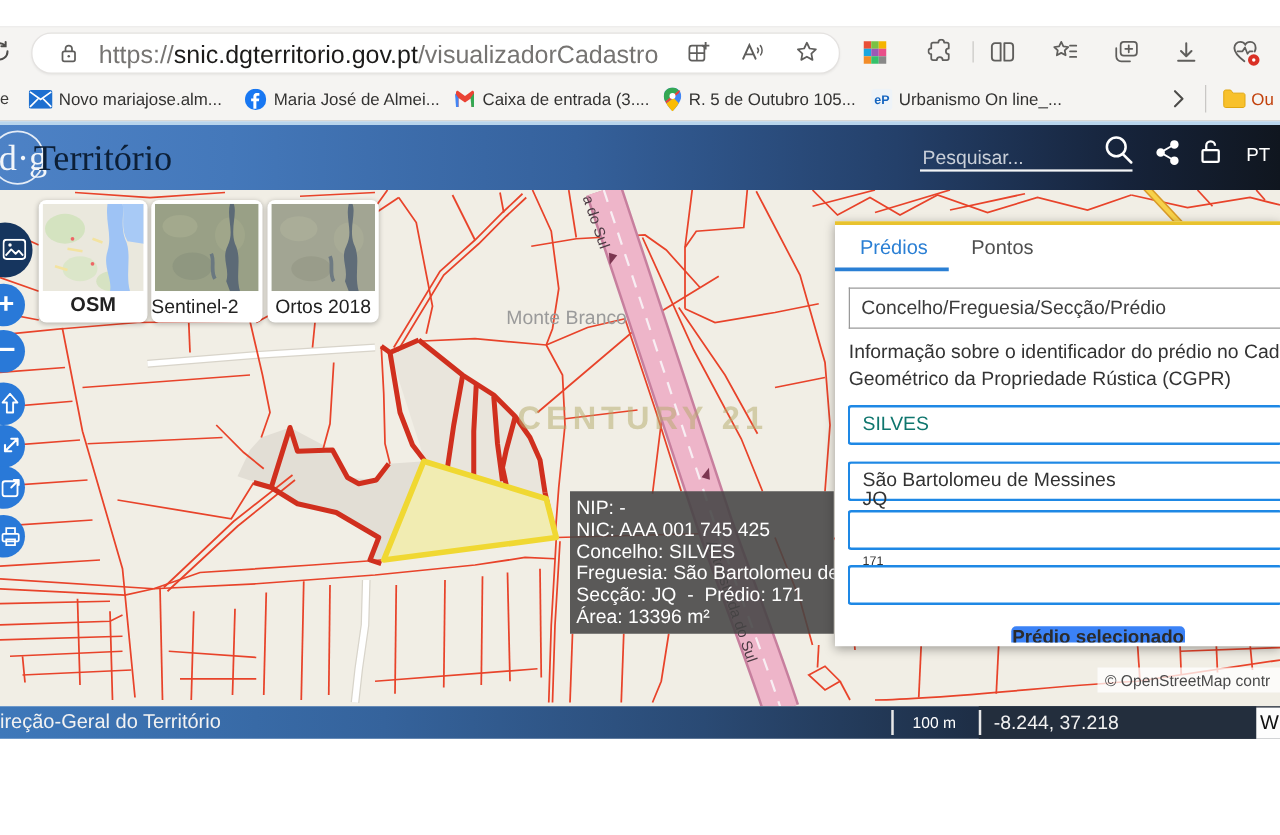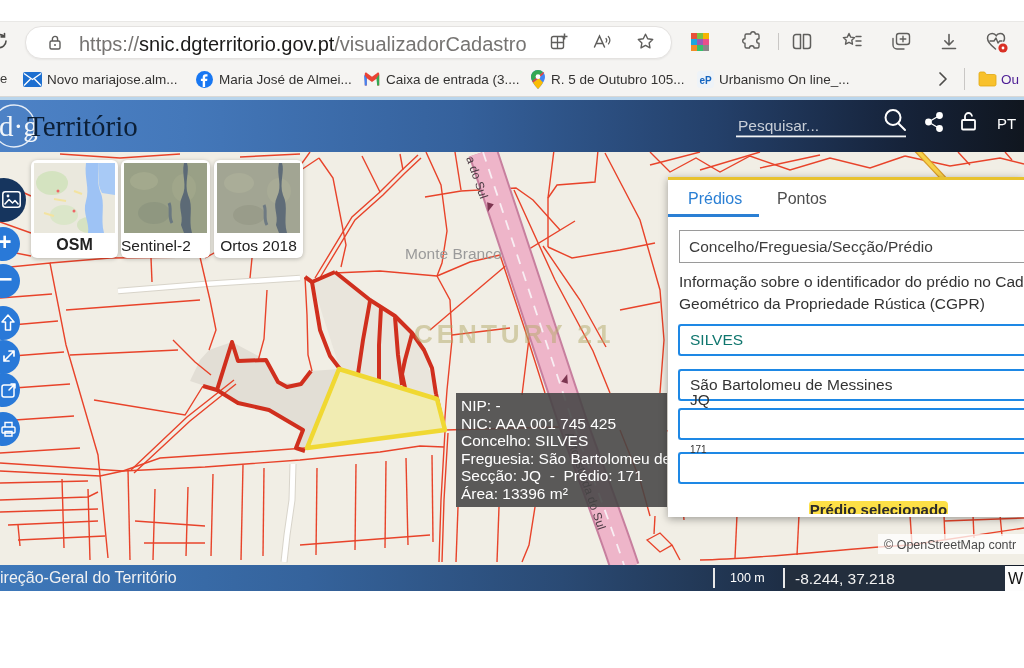--- a/index.html
+++ b/index.html
@@ -110,21 +110,21 @@
   <text x="8.5" y="12.5" font-size="10" font-weight="bold" fill="#1565c0" text-anchor="middle" font-family="Liberation Sans">eP</text>
 </svg>
 <div class="abs" style="left:719px;top:72px;font-size:13.5px;color:#333231;">Urbanismo On line_...</div>
 <svg class="abs" style="left:936px;top:71px" width="14" height="16" viewBox="0 0 14 16">
   <path d="M4 2l6 6-6 6" fill="none" stroke="#4e4d4b" stroke-width="1.7" stroke-linecap="round" stroke-linejoin="round"></path>
 </svg>
 <div class="abs" style="left:964px;top:68px;width:1px;height:22px;background:#c9c7c5;"></div>
 <svg class="abs" style="left:978px;top:71px" width="19" height="16" viewBox="0 0 19 16">
   <path d="M1 2.5C1 1.7 1.7 1 2.5 1h4l2 2.5h8c.8 0 1.5.7 1.5 1.5v8.5c0 .8-.7 1.5-1.5 1.5h-14C1.7 15 1 14.3 1 13.5z" fill="#f8c12c" stroke="#e0a712" stroke-width="0.8"></path>
 </svg>
-<div class="abs" style="left:1001px;top:72px;font-size:13.5px;color:#4c1d95;">Ou</div>
+<div class="abs" style="left:1001px;top:72px;font-size:13.5px;color:#c2410c;">Ou</div>
 
 <div class="abs" style="left:0;top:96px;width:1024px;height:1px;background:#d9d8d6;"></div>
 <div class="abs" style="left:0;top:97px;width:1024px;height:3px;background:#b9d5ec;"></div>
 
 <div class="abs" style="left:0;top:100px;width:1024px;height:52px;background:linear-gradient(90deg,#4d82c6 0%,#4478ba 18%,#35619c 45%,#24406a 70%,#16233a 88%,#10161f 100%);text-align:right;">
   <svg width="1024" height="52" style="position:absolute;left:0;top:0;">
     <circle cx="14" cy="26" r="21" fill="none" stroke="rgba(255,255,255,0.85)" stroke-width="1.4"></circle>
     <text x="-1" y="36" font-size="29" fill="#f2f6fa" font-family="Liberation Serif">d·g</text>
     <text x="27" y="36" font-size="29" fill="#0c1f36" font-family="Liberation Serif">Território</text>
     <text x="738" y="31" font-size="15.5" fill="#c9cfd8" font-family="Liberation Sans">Pesquisar...</text>
@@ -385,21 +385,21 @@
 <div class="abs" style="left:689px;top:238px;font-size:15.5px;color:#3c3c3c;">Concelho/Freguesia/Secção/Prédio</div>
 <div class="abs" style="left:679px;top:271px;font-size:15.5px;color:#333;line-height:22px;white-space:nowrap;">Informação sobre o identificador do prédio no Cada<br>Geométrico da Propriedade Rústica (CGPR)</div>
 <div class="abs" style="left:678px;top:324px;width:346px;height:28px;border:2px solid #1e88e5;border-right:none;border-radius:3px;background:#fff;"></div>
 <div class="abs" style="left:690px;top:331px;font-size:15.5px;color:#0f766e;">SILVES</div>
 <div class="abs" style="left:678px;top:369px;width:346px;height:28px;border:2px solid #1e88e5;border-right:none;border-radius:3px;background:#fff;"></div>
 <div class="abs" style="left:690px;top:376px;font-size:15.5px;color:#333;">São Bartolomeu de Messines</div>
 <div class="abs" style="left:678px;top:408px;width:346px;height:28px;border:2px solid #1e88e5;border-right:none;border-radius:3px;background:#fff;"></div>
 <div class="abs" style="left:690px;top:391px;font-size:15.5px;color:#333;">JQ</div>
 <div class="abs" style="left:678px;top:452px;width:346px;height:28px;border:2px solid #1e88e5;border-right:none;border-radius:3px;background:#fff;"></div>
 <div class="abs" style="left:690px;top:444px;font-size:10px;color:#333;">171</div>
-<div class="abs" style="left:809px;top:501px;width:139px;height:13px;background:#fde047;border-radius:4px 4px 0 0;overflow:hidden;">
+<div class="abs" style="left:809px;top:501px;width:139px;height:13px;background:#3b82f6;border-radius:4px 4px 0 0;overflow:hidden;">
   <div style="font-size:15px;font-weight:bold;color:#2b2b2b;text-align:center;margin-top:0px;">Prédio selecionado</div>
 </div>
 
 <div class="abs" style="left:0;top:565px;width:1024px;height:26px;background:linear-gradient(90deg,#3e78ba 0%,#35639c 30%,#2a4a74 55%,#1d2c42 78%,#141c29 100%);"></div>
 <div class="abs" style="left:783px;top:565px;width:222px;height:26px;background:#232e3d;"></div>
 <div class="abs" style="left:0px;top:569px;font-size:16px;color:#f2f2f2;">ireção-Geral do Território</div>
 <div class="abs" style="left:713px;top:568px;width:1.5px;height:20px;background:#e8e8e8;"></div>
 <div class="abs" style="left:783px;top:568px;width:1.5px;height:20px;background:#e8e8e8;"></div>
 <div class="abs" style="left:730px;top:571px;font-size:12.5px;color:#fff;">100 m</div>
 <div class="abs" style="left:795px;top:570px;font-size:15.5px;color:#f2f2f2;">-8.244, 37.218</div>

